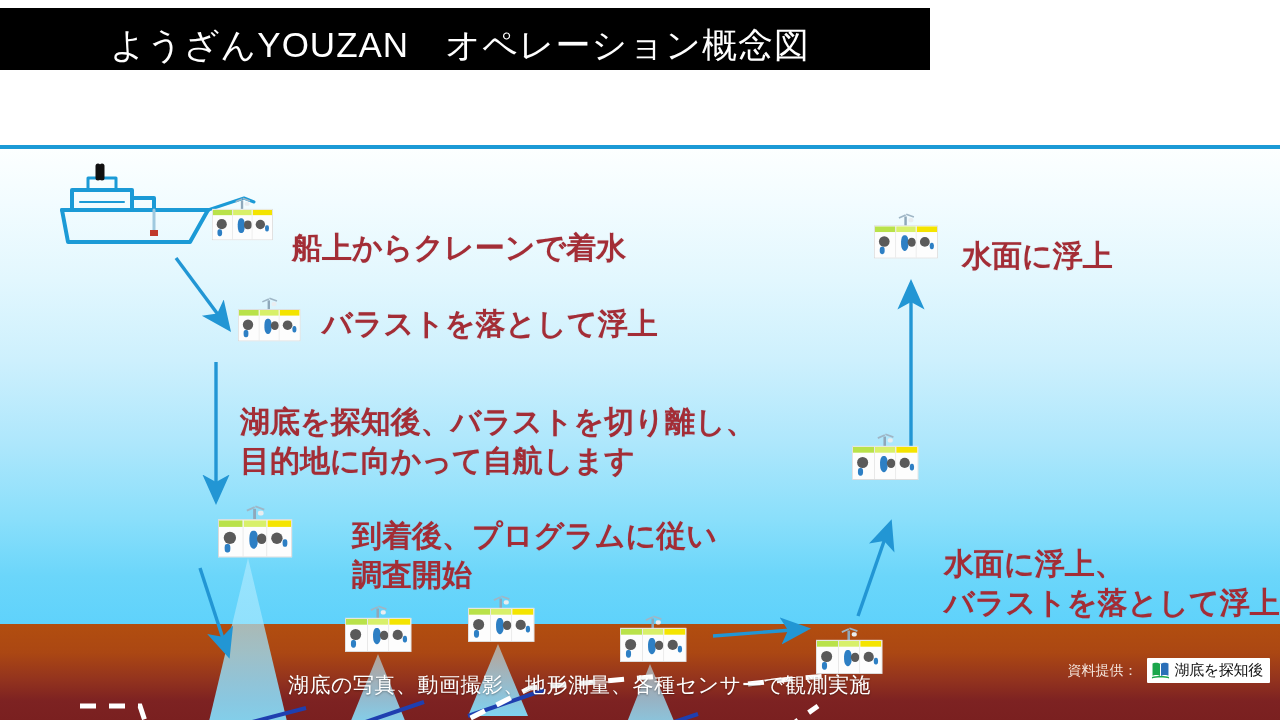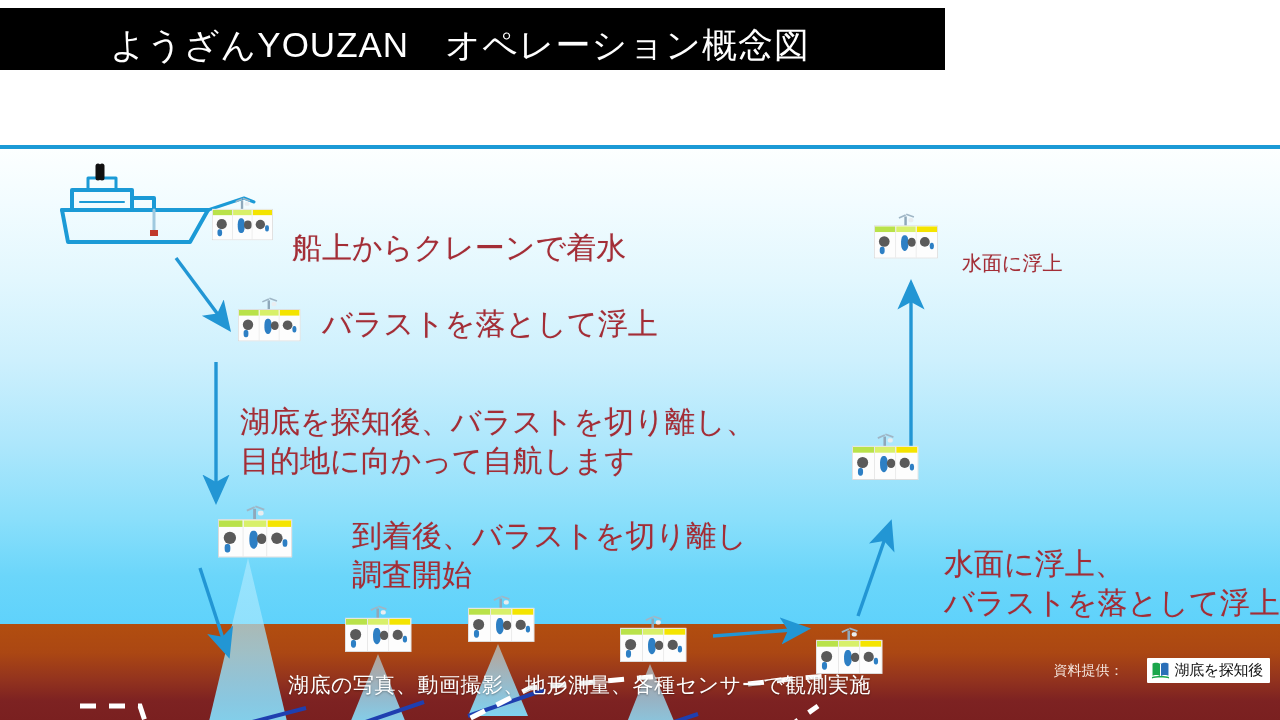--- a/index.html
+++ b/index.html
@@ -2,49 +2,49 @@
 <html><head>
 <meta charset="utf-8">
 <style>
   html,body{margin:0;padding:0;background:#fff;}
   body{width:1280px;height:720px;overflow:hidden;
        font-family:"Liberation Sans","DejaVu Sans",sans-serif;}
 
   #stage{position:relative;width:1280px;height:720px;background:#ffffff;overflow:hidden;}
 
   
-  #title-bar{position:absolute;left:0;top:8px;width:930px;height:62px;background:#000000;padding-left:15px;}
+  #title-bar{position:absolute;left:0;top:8px;width:930px;height:62px;background:#000000;}
   #title-text{position:absolute;left:110px;top:16px;color:#ffffff;font-size:35px;
       letter-spacing:1px;white-space:nowrap;font-weight:400;line-height:42px;}
 
   
   #scene{position:absolute;left:0;top:76px;width:1280px;height:644px;background:#fff;}
 
   #sky{position:absolute;left:0;top:0;width:1280px;height:70px;background:#ffffff;}
 
   #water{position:absolute;left:0;top:70px;width:1280px;height:478px;
      background:linear-gradient(to bottom,#fdffff 0%,#f2fcff 12%,#e2f7fe 28%,#cdf0fd 45%,
                  #aee7fc 62%,#8adffb 78%,#6bd6fa 90%,#5fd2fb 100%);}
 
   #waterline{position:absolute;left:0;top:69px;width:1280px;height:4px;background:#1b9ad6;}
 
   #bed{position:absolute;left:0;top:548px;width:1280px;height:96px;
      background:linear-gradient(to bottom,#b24e0f 0%,#ab4713 30%,#93331e 58%,#7d2222 80%,#7a2020 100%);}
 
   
   .label{position:absolute;color:#a32d36;font-size:29px;line-height:36px;
-     white-space:pre;font-weight:400;text-shadow:0 0 1px rgba(163,45,54,.25);}
+     white-space:pre;font-weight:700;text-shadow:0 0 1px rgba(163,45,54,.25);}
 
   
   #bed-caption{position:absolute;left:0;top:672px;width:1159px;text-align:center;
      color:#ffffff;font-size:21px;line-height:26px;white-space:nowrap;letter-spacing:.5px;
      text-shadow:0 1px 2px rgba(0,0,0,.35);}
 
   
-  #credit{position:absolute;right:10px;top:658px;display:flex;align-items:center;gap:24px;}
+  #credit{position:absolute;right:10px;top:658px;display:flex;align-items:center;gap:10px;}
   #credit-label{color:#f3e4dc;font-size:14px;white-space:nowrap;}
   #credit-logo{display:flex;align-items:center;gap:4px;background:#ffffff;
       padding:3px 7px 3px 4px;border-radius:1px;}
   #credit-logo-text{font-size:15px;color:#101010;white-space:nowrap;letter-spacing:-.3px;}
 
   
   .auv{position:absolute;width:78px;height:54px;}
   .auv .body{position:absolute;left:0;bottom:0;width:78px;height:40px;background:#fbfbfb;
       border:1px solid #d8d8d8;box-sizing:border-box;display:flex;}
   .auv .pane{position:relative;flex:1;border-right:1px solid #e3e3e3;overflow:hidden;background:#fdfdfd;}
@@ -361,23 +361,23 @@
             </div>
           </div>
         </div>
       </div>
 
     <div id="label-layer">
         <div class="label" style="left: 292px; top: 152px; font-size: 30px; line-height: 39px;">船上からクレーンで着水</div>
         <div class="label" style="left: 322px; top: 228px; font-size: 30px; line-height: 39px;">バラストを落として浮上</div>
         <div class="label" style="left: 240px; top: 326px; font-size: 30px; line-height: 39px;">湖底を探知後、バラストを切り離し、
 目的地に向かって自航します</div>
-        <div class="label" style="left: 352px; top: 440px; font-size: 30px; line-height: 39px;">到着後、バラストを切り離し
+        <div class="label" style="left: 352px; top: 440px; font-size: 30px; line-height: 39px;">到着後、プログラムに従い
 調査開始</div>
-        <div class="label" style="left: 962px; top: 168px; font-size: 20px; line-height: 39px;">水面に浮上</div>
+        <div class="label" style="left: 962px; top: 160px; font-size: 30px; line-height: 39px;">水面に浮上</div>
         <div class="label" style="left: 944px; top: 468px; font-size: 30px; line-height: 39px;">水面に浮上、
 バラストを落として浮上</div>
       </div>
 
   </div>
 
   <div id="bed-caption">湖底の写真、動画撮影、地形測量、各種センサーで観測実施</div>
 
   <div id="credit">
     <span id="credit-label">資料提供：</span>

